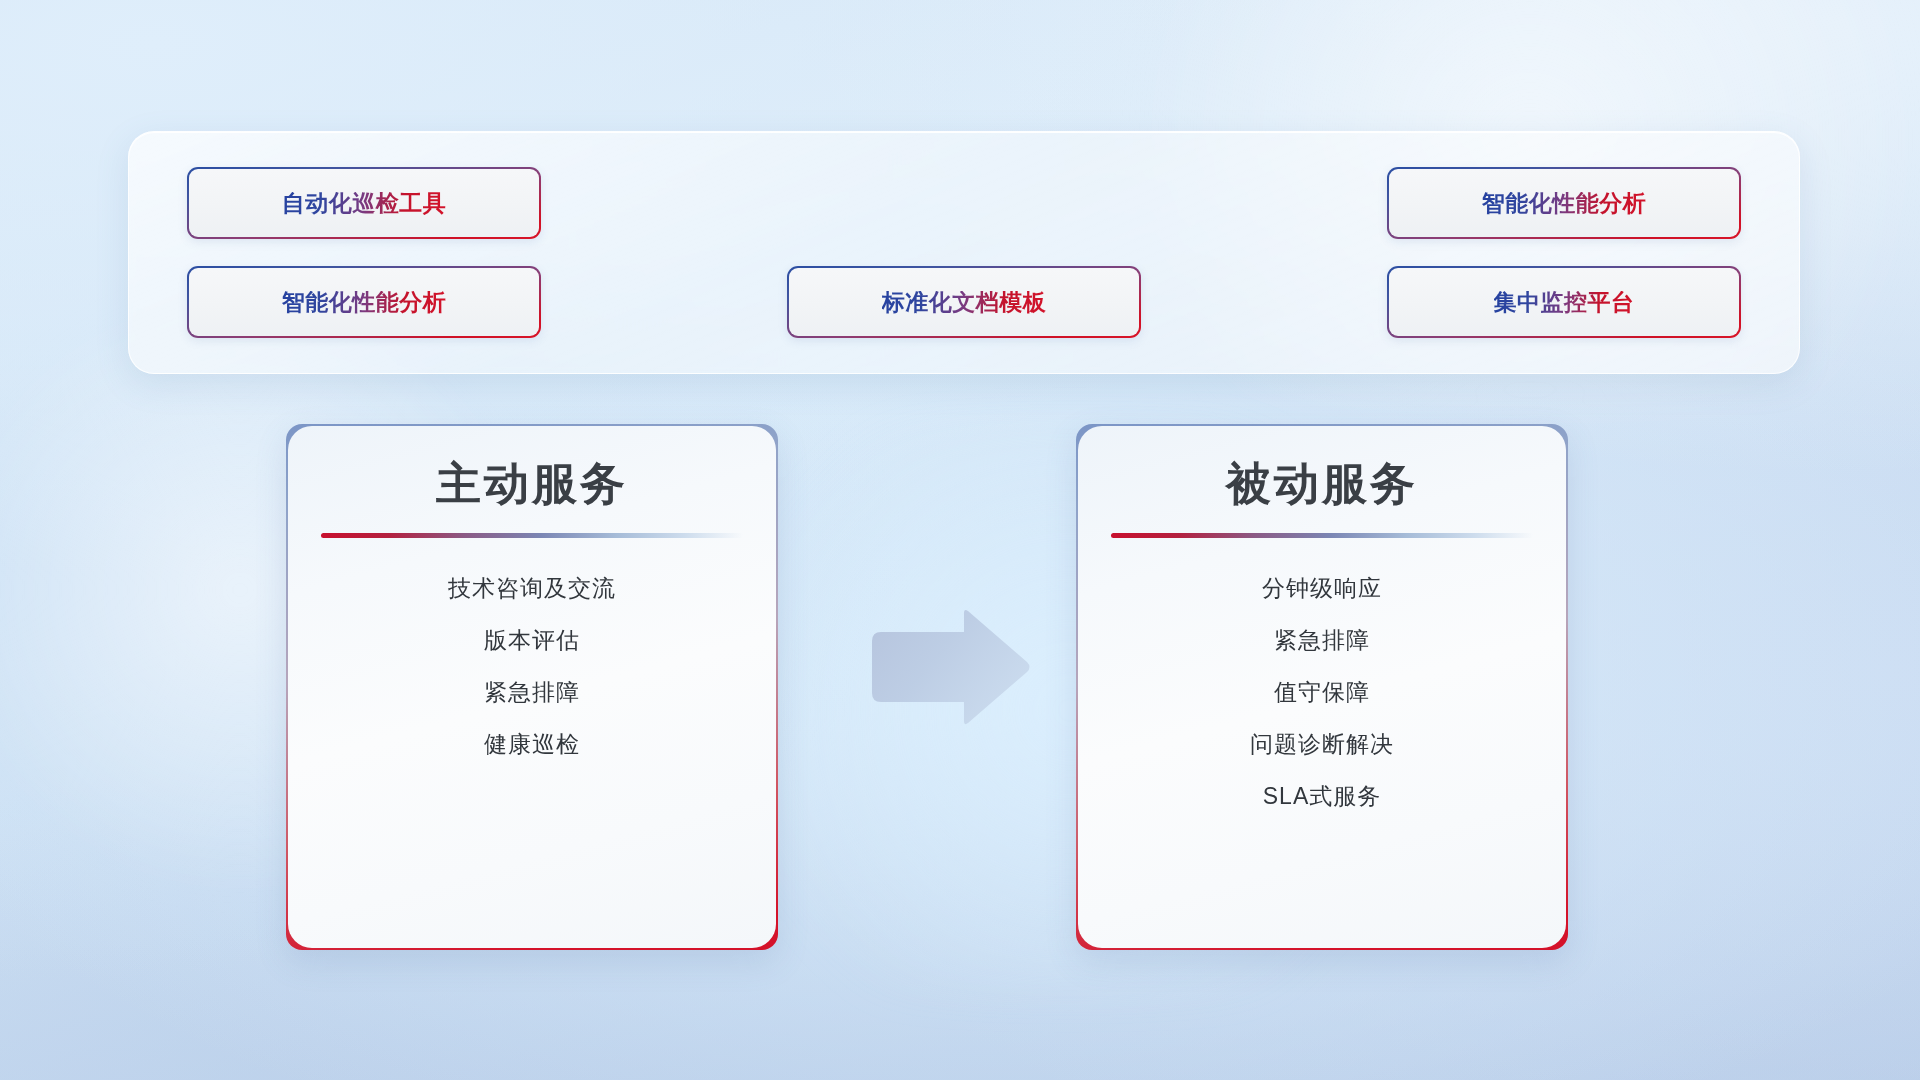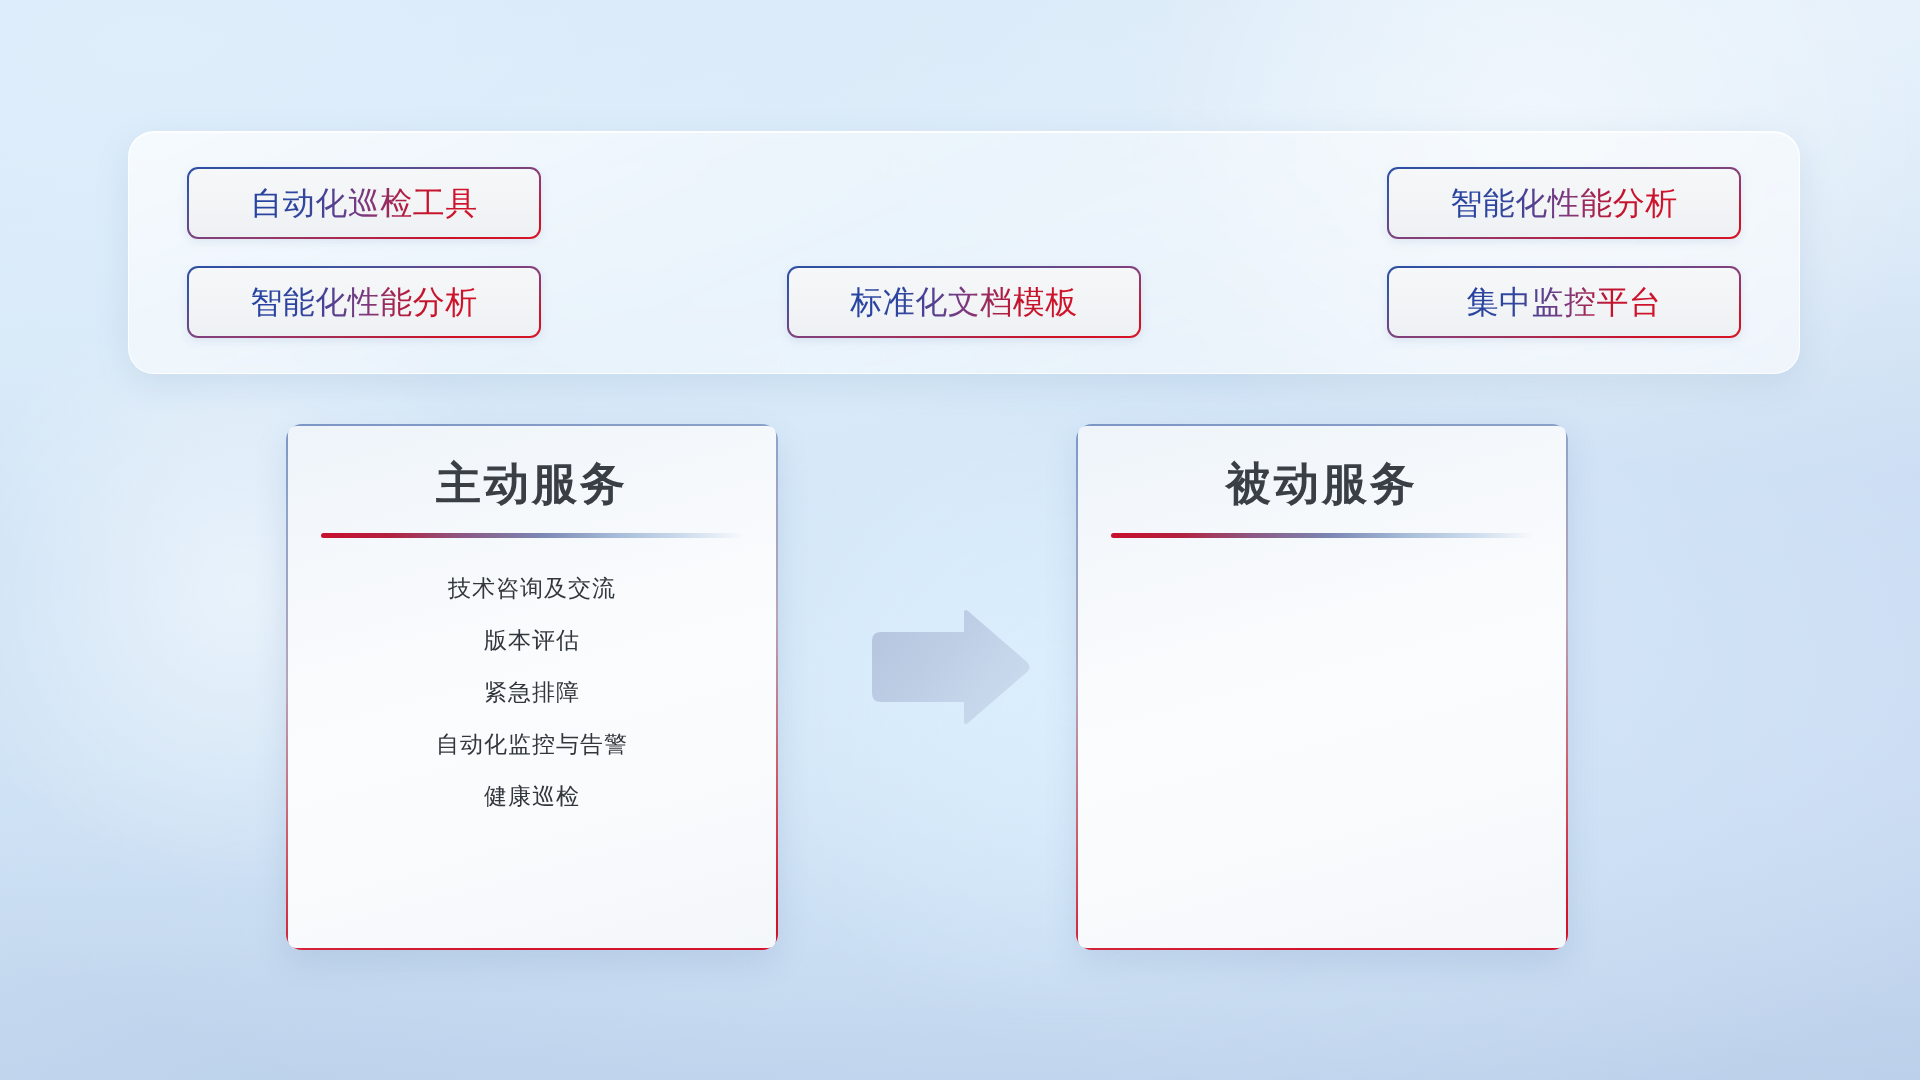--- a/index.html
+++ b/index.html
@@ -93,22 +93,22 @@
   .pill-inner {
     width: 100%;
     height: 100%;
     border-radius: 9px;
     background: linear-gradient(180deg, #f6f7f9 0%, #f2f4f6 55%, #eef1f4 100%);
     display: flex;
     align-items: center;
     justify-content: center;
   }
   .pill-label {
-    font-size: 32px;
-    font-weight: 400;
+    font-size: 23px;
+    font-weight: 700;
     letter-spacing: .5px;
     line-height: 1;
     background: linear-gradient(95deg, #2642a0 0%, #30469f 24%, #7b3a80 50%, #c4132c 74%, #d3132a 100%);
     -webkit-background-clip: text;
     background-clip: text;
     color: transparent;
     -webkit-text-fill-color: transparent;
     white-space: nowrap;
   }
 
@@ -118,21 +118,21 @@
     width: 492px;
     height: 526px;
     border-radius: 16px;
     padding: 2px;
     background: linear-gradient(172deg, #7b95c6 0%, #8fa3c9 14%, #b6a5bb 44%, #d05663 72%, #d4122a 94%, #d4122a 100%);
     box-shadow: 0 12px 32px rgba(84,120,168,.16);
   }
   .service-card-inner {
     width: 100%;
     height: 100%;
-    border-radius: 8px;
+    border-radius: 24px;
     background: linear-gradient(165deg, #eef4fa 0%, #f6f9fc 26%, #fbfcfd 52%, #f8fafc 76%, #f4f7fa 100%);
     display: flex;
     flex-direction: column;
     align-items: center;
     overflow: hidden;
   }
   #card-proactive { left: 286px; top: 424px; }
   #card-reactive  { left: 1076px; top: 424px; }
 
   .card-title {
@@ -222,21 +222,20 @@
   </div>
 
   <div class="service-card" id="card-proactive">
     <div class="service-card-inner">
       <div class="card-title">主动服务</div>
       <div class="card-rule"></div>
       <div class="card-list">
         <div class="card-list-item">技术咨询及交流</div>
         <div class="card-list-item">版本评估</div>
         <div class="card-list-item">紧急排障</div>
-        <div class="card-list-item">自动化监控与告警</div>
         <div class="card-list-item">健康巡检</div>
       </div>
     </div>
   </div>
 
   <div id="flow-arrow">
     <svg viewBox="0 0 168 118" xmlns="http://www.w3.org/2000/svg" aria-hidden="true">
       <defs>
         <linearGradient id="arrowGrad" x1="0" y1="0" x2="1" y2="0.6">
           <stop offset="0%" stop-color="#b4c2dc" stop-opacity=".95"></stop>
@@ -245,16 +244,23 @@
         </linearGradient>
       </defs>
       <path d="M6 33 q0-9 9-9 H98 V5 q0-5 4-2 L161 54 q5 5 0 10 L102 115 q-4 3-4-2 V94 H15 q-9 0-9-9 Z" fill="url(#arrowGrad)"></path>
     </svg>
   </div>
 
   <div class="service-card" id="card-reactive">
     <div class="service-card-inner">
       <div class="card-title">被动服务</div>
       <div class="card-rule"></div>
+      <div class="card-list">
+        <div class="card-list-item">分钟级响应</div>
+        <div class="card-list-item">紧急排障</div>
+        <div class="card-list-item">值守保障</div>
+        <div class="card-list-item">问题诊断解决</div>
+        <div class="card-list-item">SLA式服务</div>
+      </div>
     </div>
   </div>
 
 </div>
 
 </body></html>

